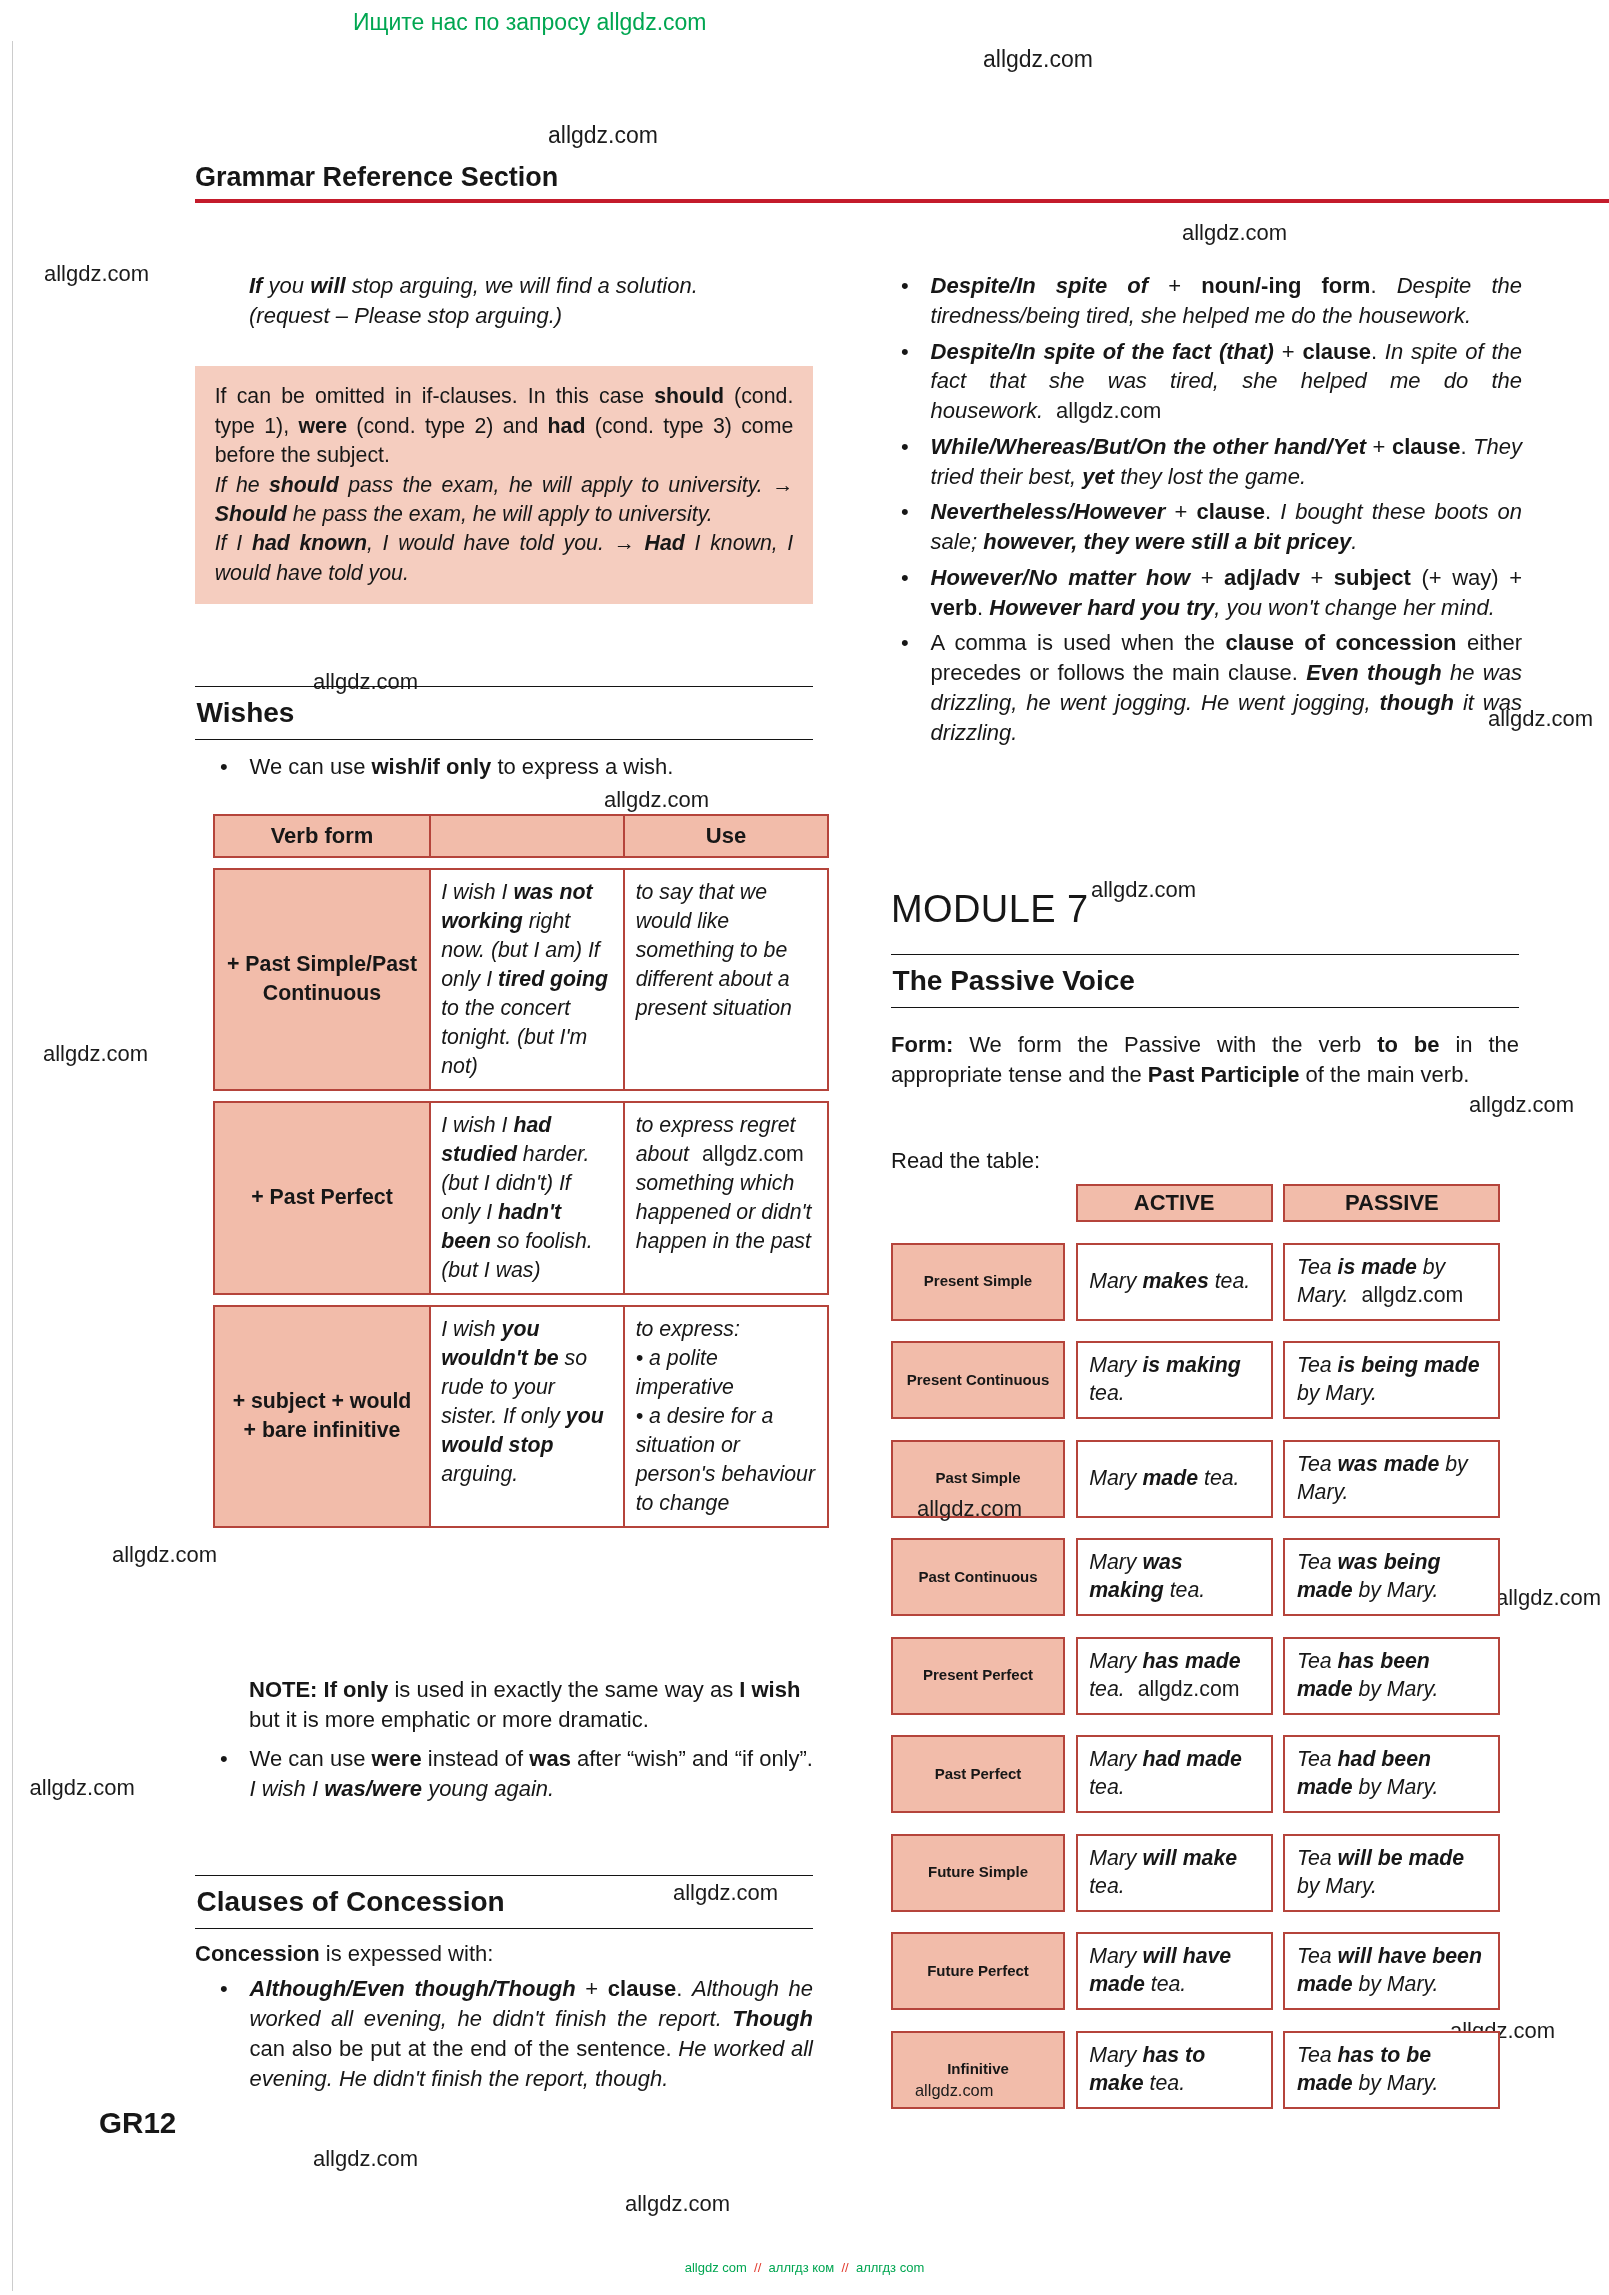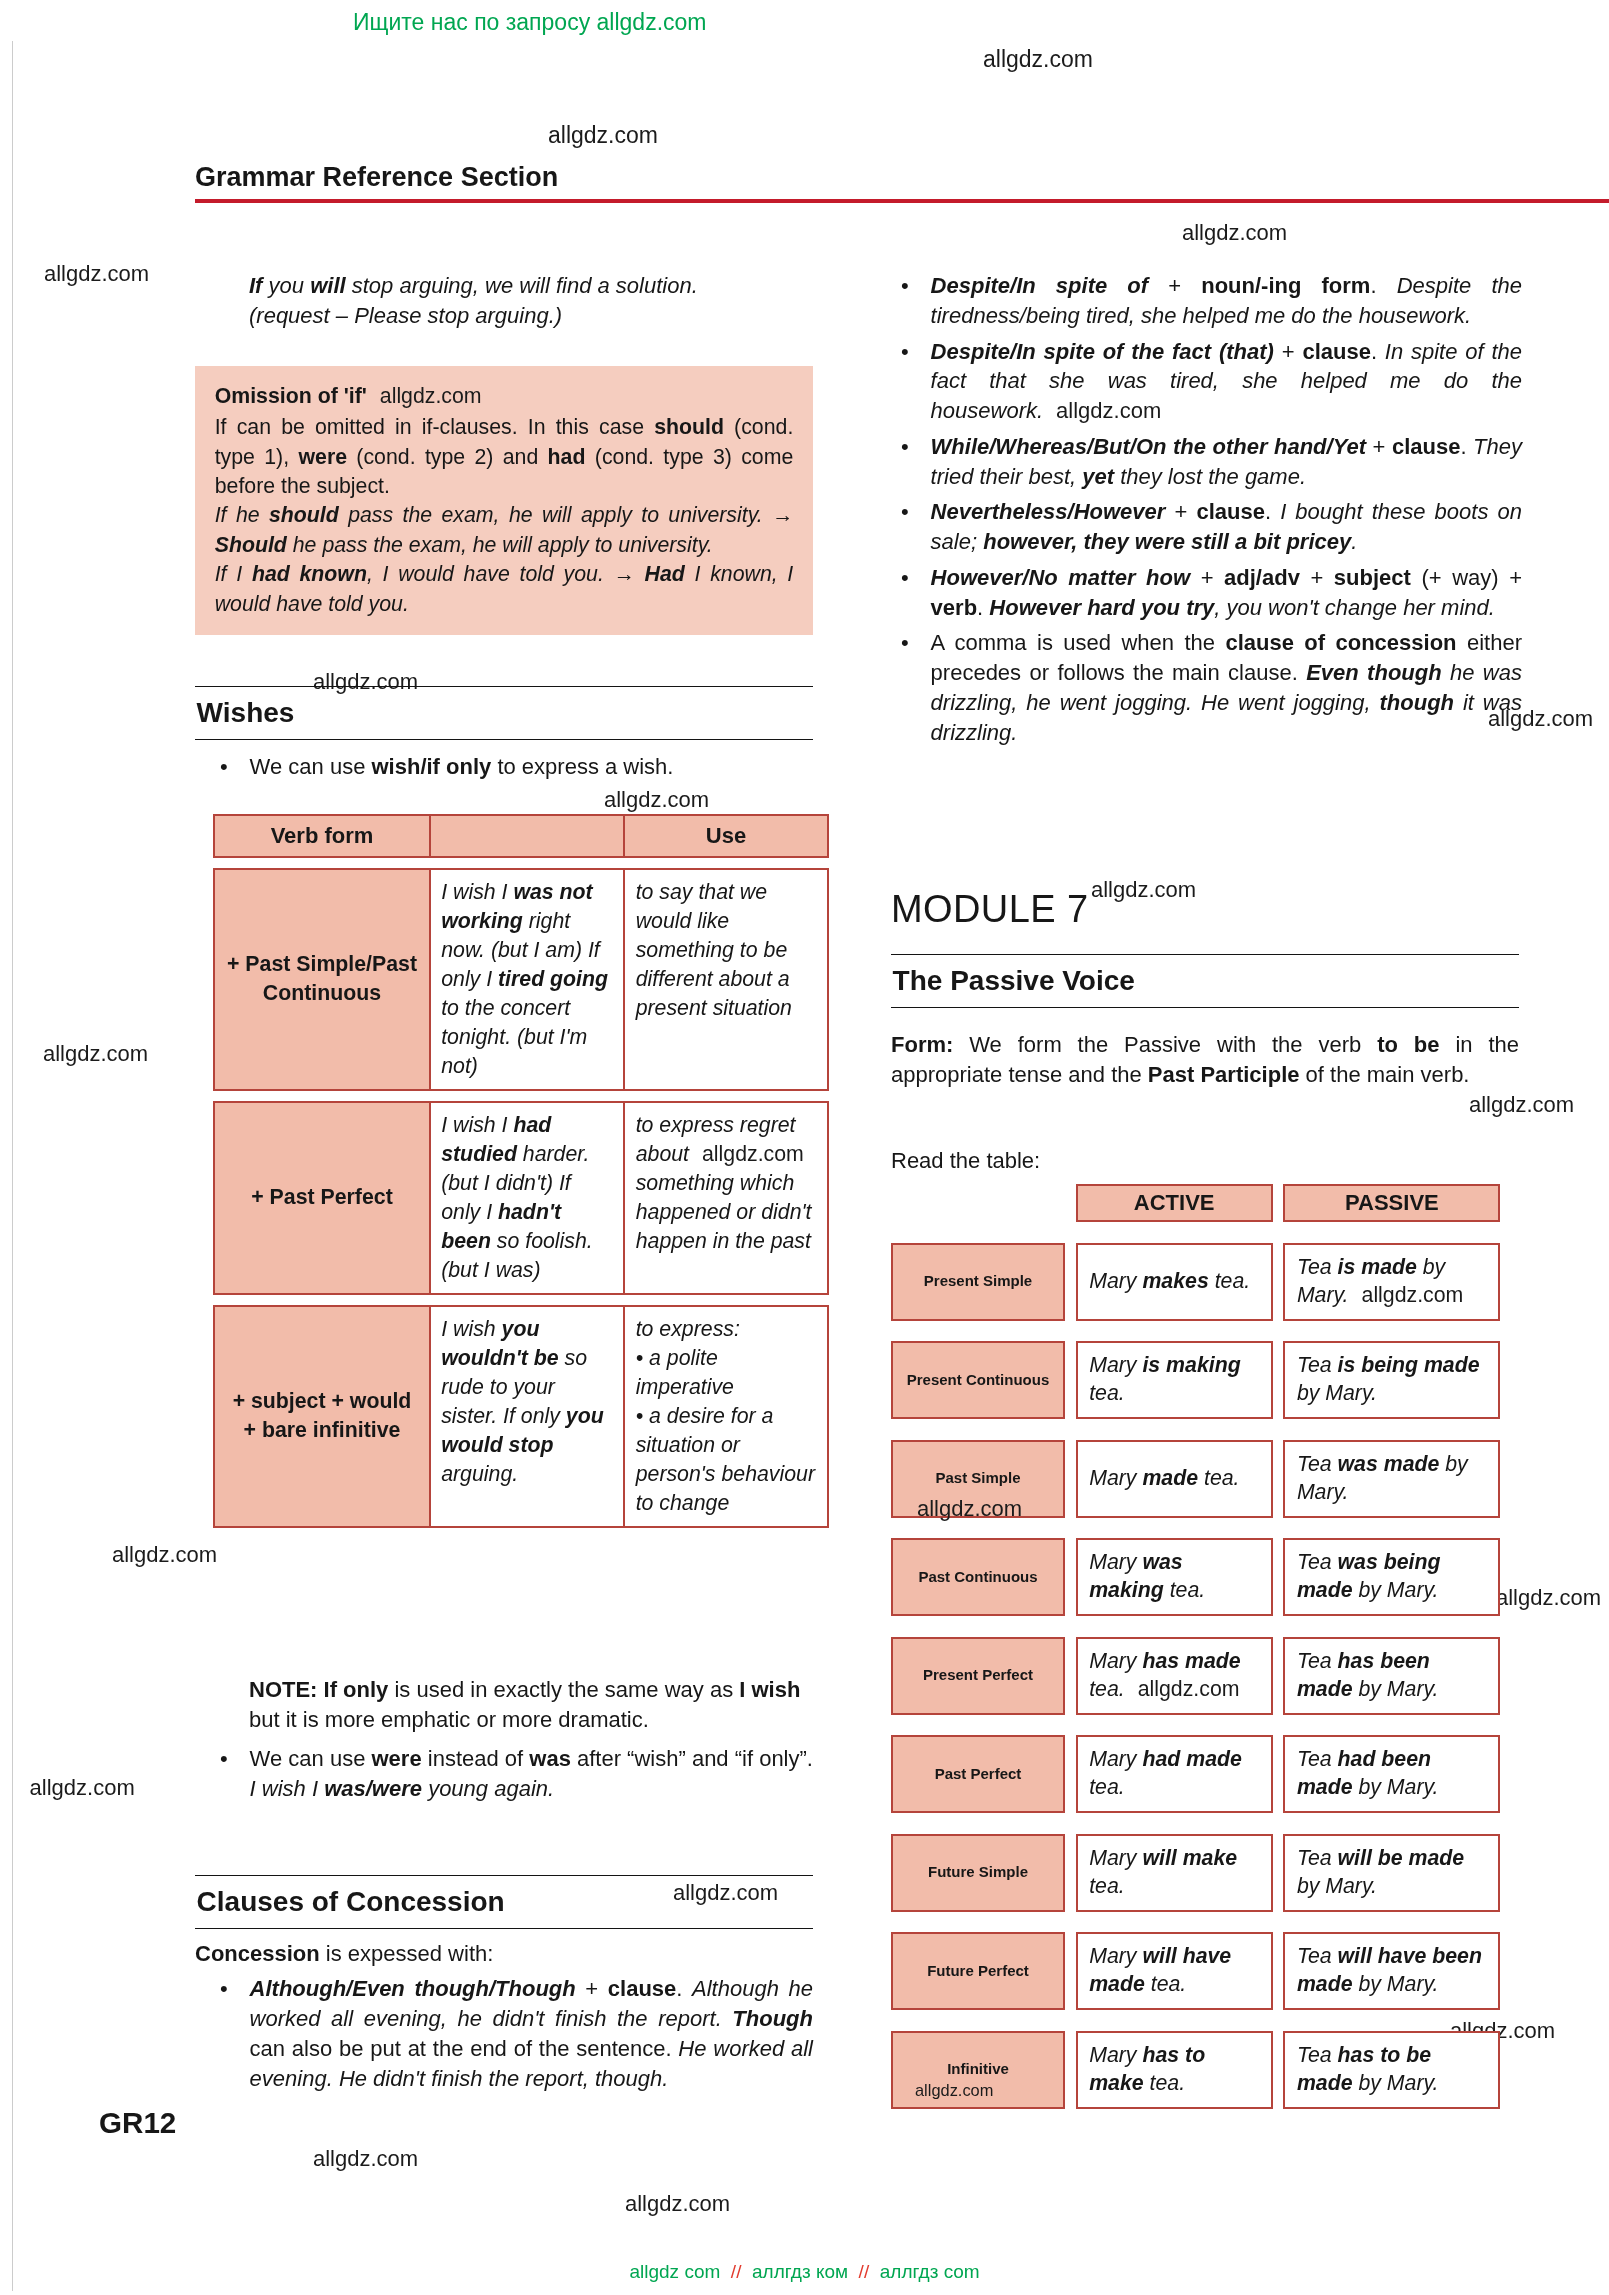--- a/index.html
+++ b/index.html
@@ -70,21 +70,21 @@
   .prow.phead{margin-top:0;}
   .pspacer{width:174px;flex:0 0 174px;}
   .pcell{box-sizing:border-box;border:2.5px solid var(--tbl-border);background:#ffffff;min-height:78px;}
   .phc{min-height:38px;height:38px;display:flex;align-items:center;justify-content:center;font-weight:700;font-size:22px;background:var(--pink);}
   .pcell.w1{width:174px;flex:0 0 174px;}
   .pcell.w2{width:197px;flex:0 0 197px;}
   .pcell.w3{width:217px;flex:0 0 217px;}
   .pcell.tense{background:var(--pink);display:flex;align-items:center;justify-content:center;text-align:center;font-weight:700;font-size:15px;padding:4.9px 8.2px;line-height:1.25;}
   .pcell.ex{display:flex;align-items:center;padding:6.6px 11.5px;line-height:1.3;}
   .pcell.ex > div{width:100%;}
-  .footer-line{top:2259px;left:0;width:100%;text-align:center;font-size:19px;}
+  .footer-line{top:2259px;left:0;width:100%;text-align:center;font-size:13px;}
   .wm-small{font-size:16.4px;}
 </style>
 </head>
 <body>
 
 <div class="page">
 
   <div class="edge-line"></div>
 
   <div class="promo">Ищите нас по запросу allgdz.com</div>
@@ -108,21 +108,20 @@
   <span class="wm wm-small" style="left:915px;top:2079px;z-index:5;">allgdz.com</span>
   <span class="wm" style="left:313px;top:2144px;">allgdz.com</span>
   <span class="wm" style="left:625px;top:2189px;">allgdz.com</span>
 
   <div class="gr-header">Grammar Reference Section</div>
   <div class="gr-rule"></div>
 
   <div class="intro abs"><span class="b i">If </span><span class="i">you </span><span class="b i">will </span><span class="i">stop arguing, we will find a solution.</span><br><span class="i">(request – Please stop arguing.)</span></div>
 
   <div class="omission-box abs">
-    <div class="box-title"><span class="b">Omission of 'if'</span><span class="wm-inline">allgdz.com</span></div>
     <div class="box-body"><span>If can be omitted in if-clauses. In this case </span><span class="b">should</span><span> (cond. type 1), </span><span class="b">were</span><span> (cond. type 2) and </span><span class="b">had</span><span> (cond. type 3) come before the subject.</span><br><span class="i">If he </span><span class="b i">should</span><span class="i"> pass the exam, he will apply to university. </span><span class="i">→ </span><span class="b i">Should</span><span class="i"> he pass the exam, he will apply to university.</span><br><span class="i">If I </span><span class="b i">had known</span><span class="i">, I would have told you. </span><span class="i">→ </span><span class="b i">Had</span><span class="i"> I known, I would have told you.</span></div>
   </div>
 
   <div class="rule-heading wishes-h abs">Wishes</div>
 
   <div class="bullet wishes-b abs">
     <div class="btxt"><span>We can use </span><span class="b">wish/if only</span><span> to express a wish.</span></div>
   </div>
 
   <div class="vtable abs">

